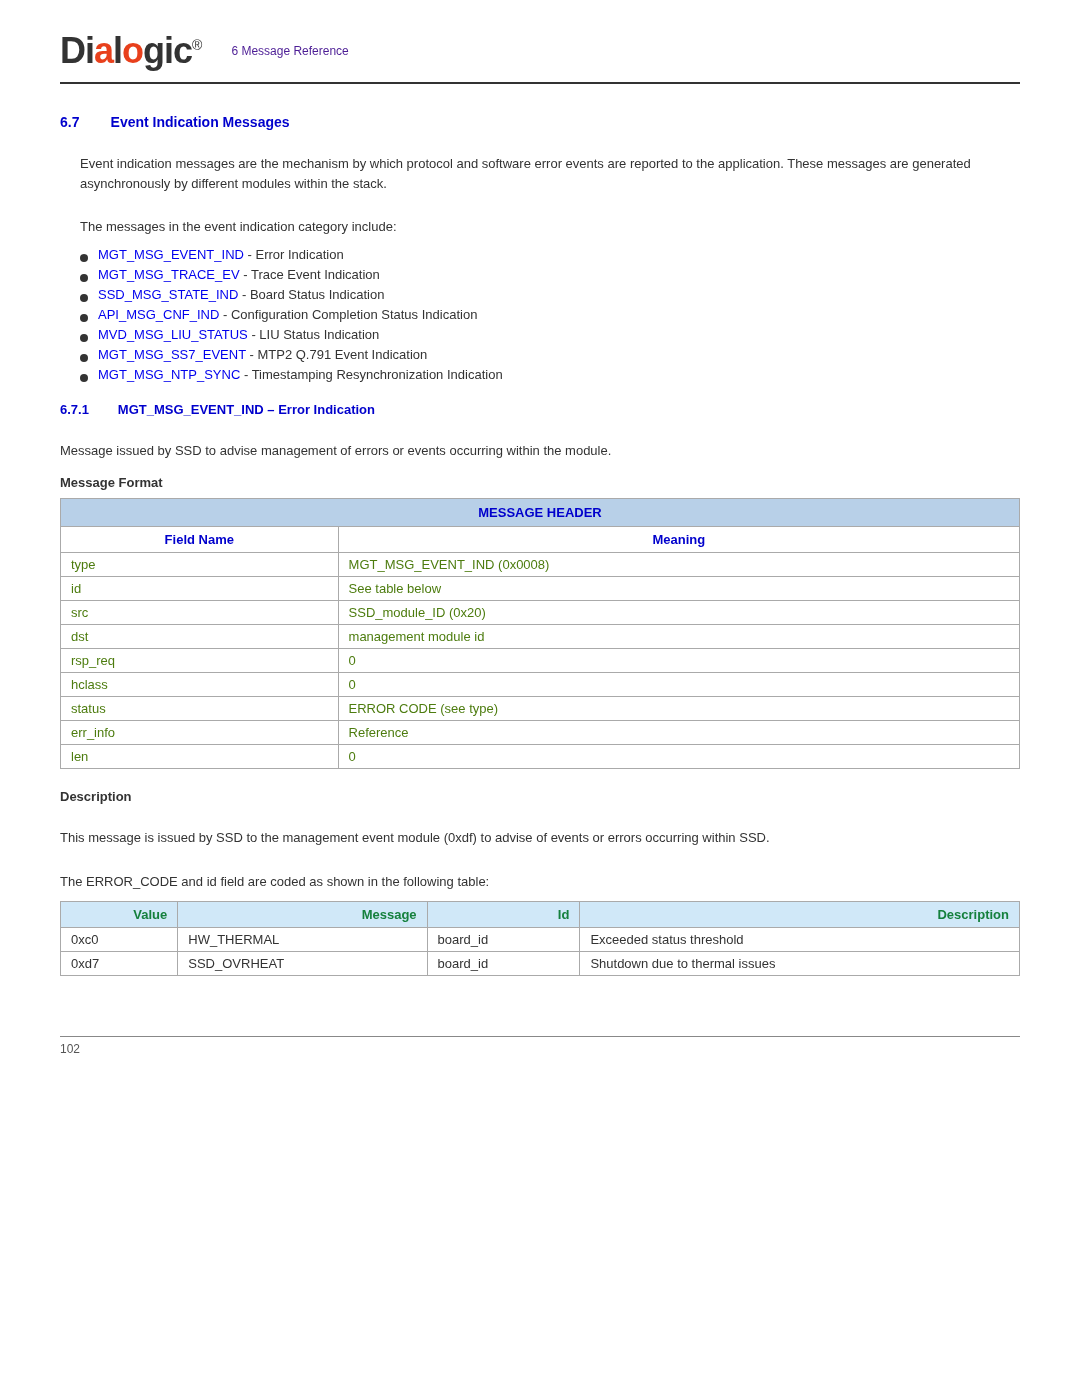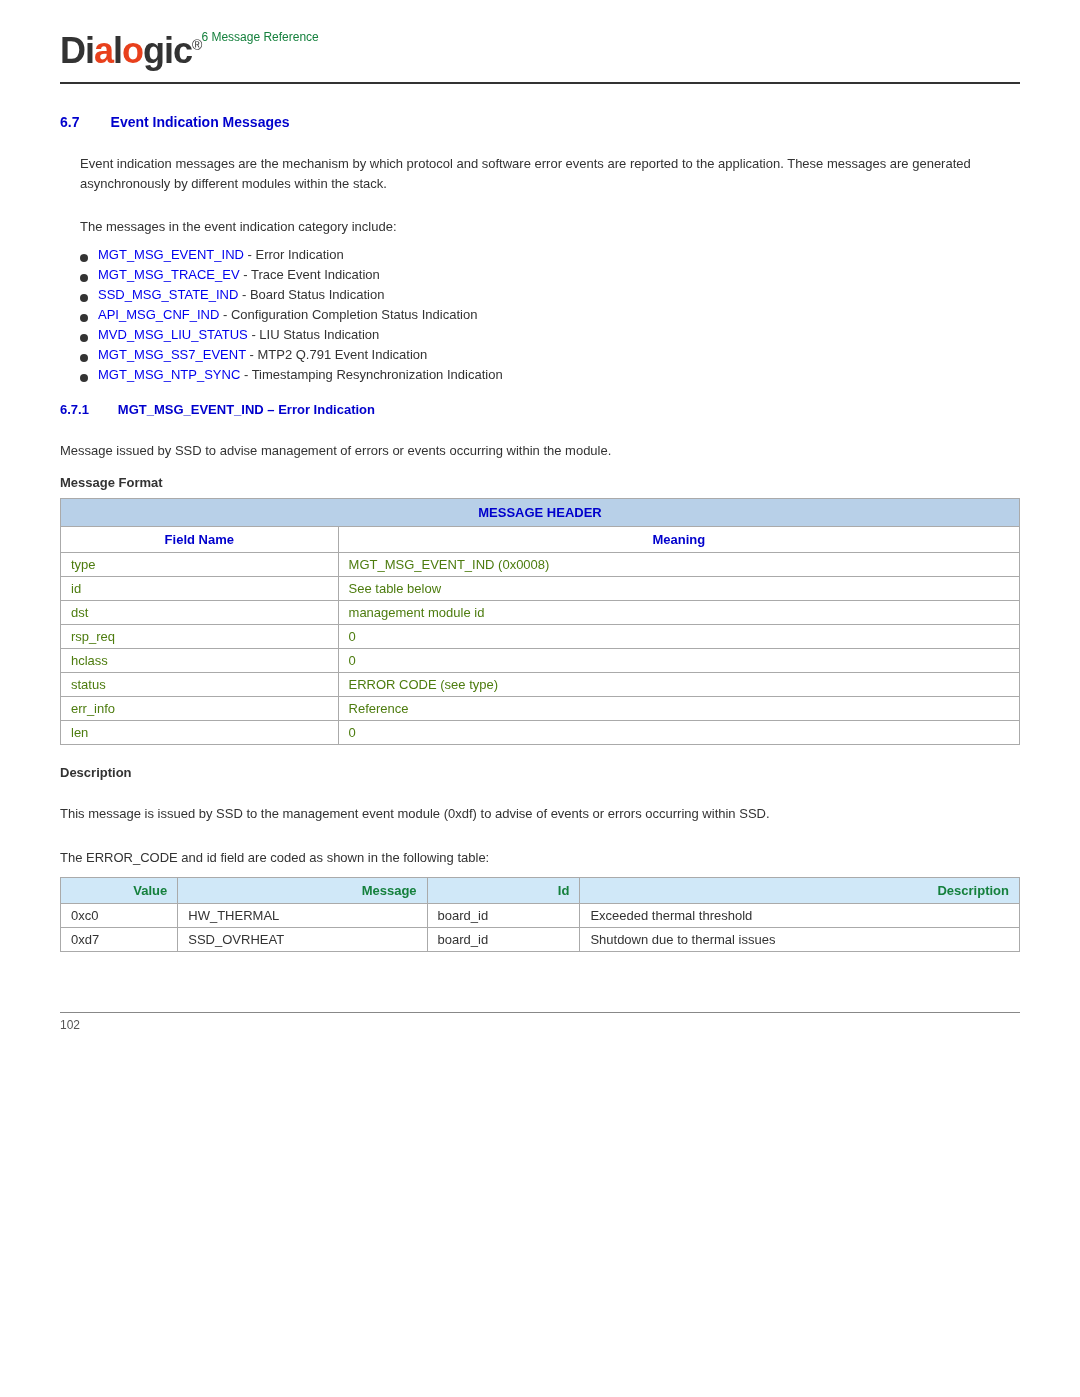--- a/index.html
+++ b/index.html
@@ -12,35 +12,36 @@
       min-height: 1397px;
     }
 
     .page {
       padding: 30px 60px 60px 60px;
     }
 
     
     .header {
       display: flex;
-      align-items: flex-start;
+      align-items: center;
       padding-bottom: 10px;
       border-bottom: 2px solid #333;
       margin-bottom: 30px;
     }
     .logo {
       font-size: 36px;
       font-weight: bold;
       color: #333;
       font-family: Arial, sans-serif;
       letter-spacing: -1px;
     }
     .header-subtitle {
+      margin-left: 30px;
       font-size: 12px;
-      color: #15803d;
+      color: #4c1d95;
     }
 
     
     .section-heading {
       font-size: 14px;
       font-weight: bold;
       color: #0000cc;
       margin-bottom: 10px;
     }
 
@@ -242,20 +243,24 @@
       <tbody>
         <tr>
           <td>type</td>
           <td>MGT_MSG_EVENT_IND (0x0008)</td>
         </tr>
         <tr>
           <td>id</td>
           <td>See table below</td>
         </tr>
         <tr>
+          <td>src</td>
+          <td>SSD_module_ID (0x20)</td>
+        </tr>
+        <tr>
           <td>dst</td>
           <td>management module id</td>
         </tr>
         <tr>
           <td>rsp_req</td>
           <td>0</td>
         </tr>
         <tr>
           <td>hclass</td>
           <td>0</td>
@@ -286,21 +291,21 @@
           <td>Message</td>
           <td>Id</td>
           <td>Description</td>
         </tr>
       </thead>
       <tbody>
         <tr>
           <td>0xc0</td>
           <td>HW_THERMAL</td>
           <td>board_id</td>
-          <td>Exceeded thermal threshold</td>
+          <td>Exceeded status threshold</td>
         </tr>
         <tr>
           <td>0xd7</td>
           <td>SSD_OVRHEAT</td>
           <td>board_id</td>
           <td>Shutdown due to thermal issues</td>
         </tr>
       </tbody>
     </table>
 

